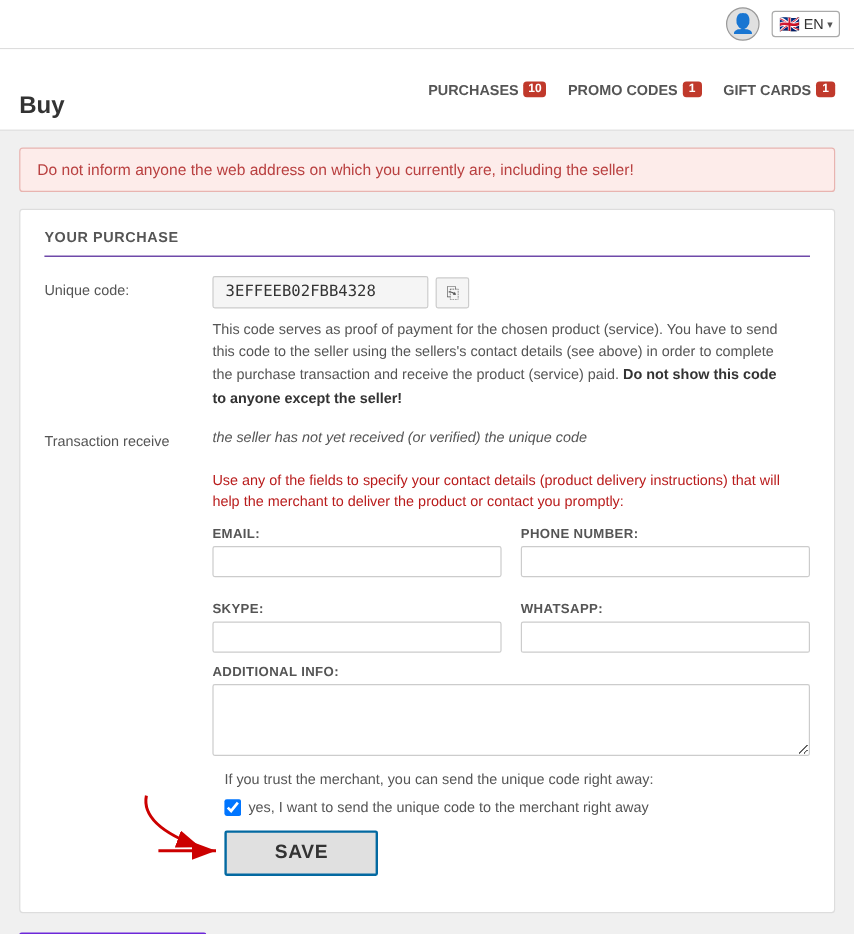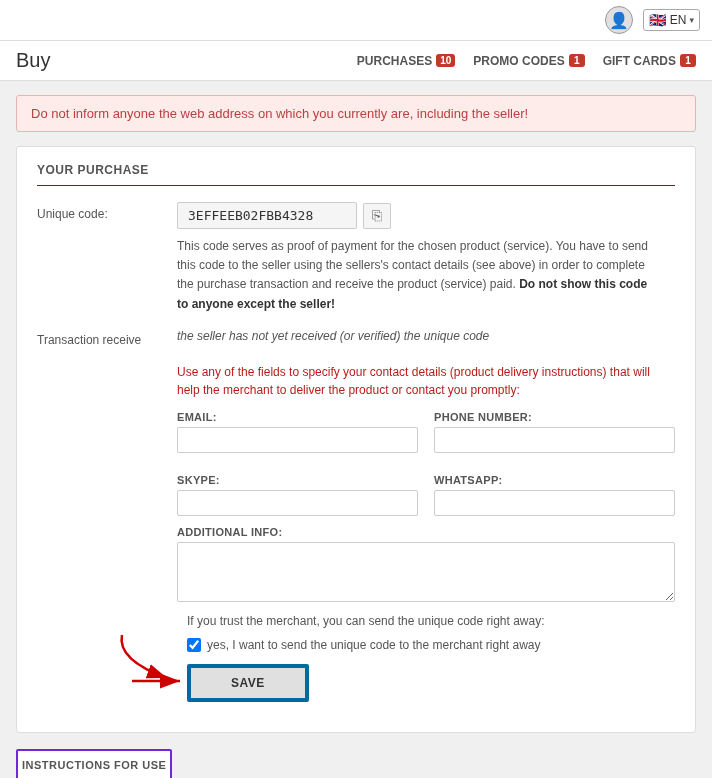--- a/index.html
+++ b/index.html
@@ -56,23 +56,24 @@
     .header-bar {
       background: #fff;
       border-bottom: 1px solid #ddd;
       display: flex;
       align-items: center;
       padding: 8px 16px;
       gap: 0;
     }
     .page-title {
       font-size: 20px;
-      font-weight: normal;
+      font-weight: bold;
       color: #333;
       flex: 1;
+      margin-top: 28px;
     }
     .nav-links {
       display: flex;
       align-items: center;
       gap: 18px;
     }
     .nav-link {
       text-decoration: none;
       color: #555;
       font-size: 12px;
@@ -253,23 +254,23 @@
       height: 14px;
       cursor: pointer;
     }
     .checkbox-label {
       font-size: 12px;
       color: #555;
     }
 
     .save-btn {
       background: #e0e0e0;
-      border: 4px solid #0369a1;
+      border: 2px solid #0369a1;
       padding: 8px 40px;
-      font-size: 12px;
+      font-size: 16px;
       font-weight: bold;
       text-transform: uppercase;
       letter-spacing: 0.5px;
       cursor: pointer;
       border-radius: 2px;
       color: #333;
     }
 
     .instructions-btn {
       border: 2px solid #6d28d9;

